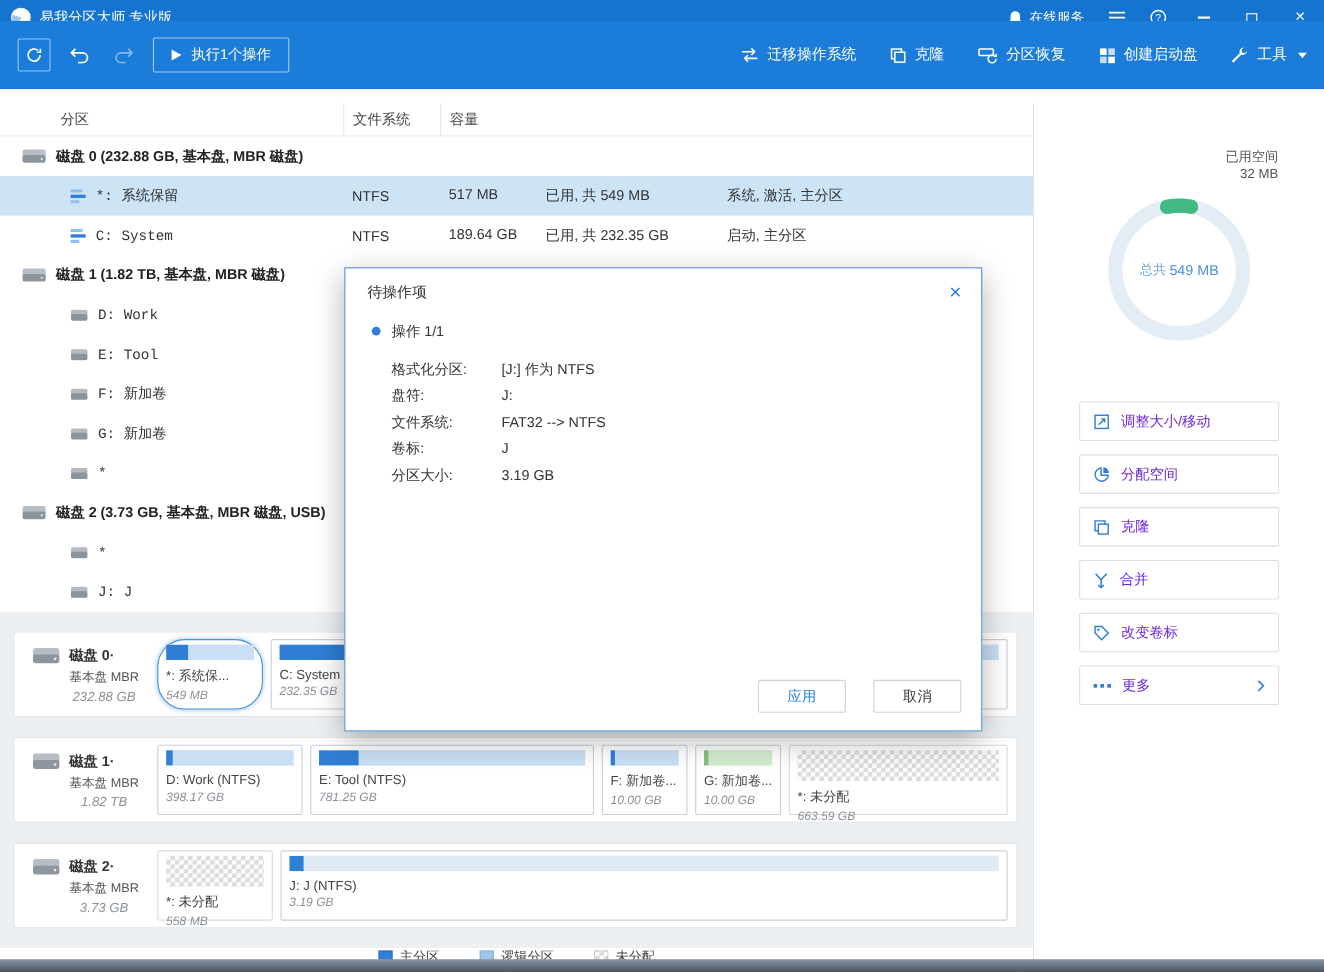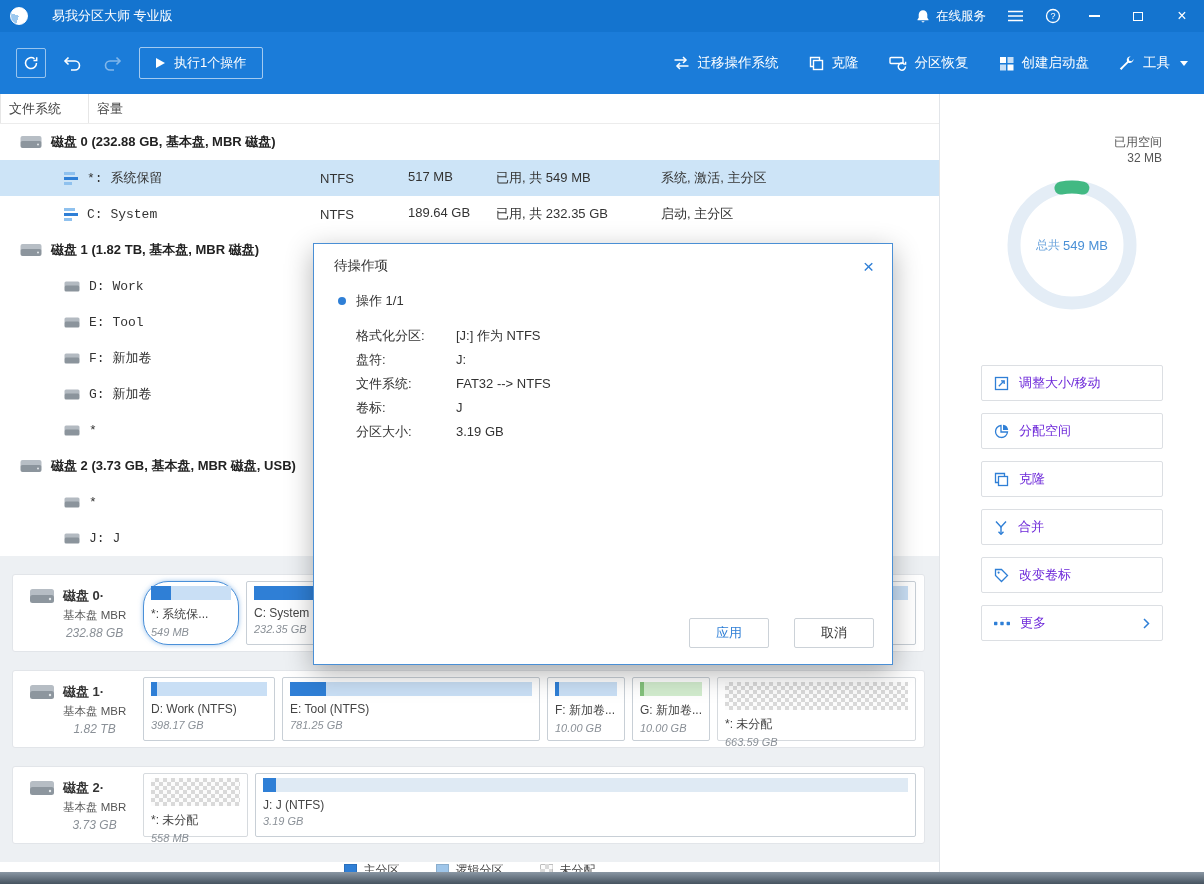--- a/index.html
+++ b/index.html
@@ -2,31 +2,31 @@
 <html><head>
 <meta charset="utf-8">
 <style>
   * { margin:0; padding:0; box-sizing:border-box; }
   body { font-family:"Liberation Sans","DejaVu Sans",sans-serif; background:#dde1e6; }
   .window { width:1204px; height:884px; position:relative; background:#fff; overflow:hidden; }
 
   
   .titlebar { position:absolute; top:0; left:0; right:0; height:32px; background:#1474cf;
               display:flex; align-items:center; justify-content:space-between; color:#fff; padding-left:10px; }
-  .tb-left { display:flex; align-items:center; gap:24px; font-size:13px; }
+  .tb-left { display:flex; align-items:center; gap:8px; font-size:13px; }
   .logo { width:18px; height:18px; border-radius:50%; background:conic-gradient(#ffffff 0 200deg,#9cc8ef 200deg 290deg,#ffffff 290deg 360deg); border:1.5px solid #fff; }
   .tb-right { display:flex; align-items:center; height:100%; }
   .tb-item { display:flex; align-items:center; gap:6px; padding:0 11px; height:100%; font-size:12.5px; cursor:pointer; }
   .win-btn { width:44px; justify-content:center; }
   .min-glyph { width:11px; height:2px; background:#fff; display:inline-block; }
   .max-glyph { width:10px; height:9px; border:1.5px solid #fff; display:inline-block; }
   .close-glyph { font-size:16px; line-height:1; }
 
   
-  .toolbar { position:absolute; top:32px; left:0; right:0; height:62px; background:#1b7cd9;
+  .toolbar { position:absolute; top:19px; left:0; right:0; height:62px; background:#1b7cd9;
              display:flex; align-items:center; justify-content:space-between; padding:0 16px; }
   .tool-left { display:flex; align-items:center; gap:13px; }
   .iconbox { width:30px; height:30px; border:1px solid rgba(255,255,255,.55); border-radius:2px;
              display:flex; align-items:center; justify-content:center; cursor:pointer; }
   .arrow-btn { padding:4px; cursor:pointer; display:flex; }
   .dim { opacity:.45; }
   .exec-btn { display:flex; align-items:center; gap:9px; border:1px solid rgba(255,255,255,.6); border-radius:2px;
               height:32px; padding:0 16px; color:#fff; font-size:13px; cursor:pointer; }
   .play-tri { width:0; height:0; border-left:9px solid #fff; border-top:5.5px solid transparent; border-bottom:5.5px solid transparent; }
   .tool-right { display:flex; align-items:center; gap:30px; color:#fff; font-size:13.5px; }
@@ -256,20 +256,21 @@
         <span class="chev-down"></span>
       </div>
     </div>
   </div>
 
   <div class="content">
     <div class="main">
 
       <div class="ptable">
         <div class="thead">
+          <div class="th th1">分区</div>
           <div class="th th2">文件系统</div>
           <div class="th th3">容量</div>
         </div>
 
         <div class="trow disk">
           <div class="c1">
               <span>
                 <svg width="22" height="14" viewBox="0 0 22 14">
                   <rect x="0.5" y="1" width="21" height="8" rx="2" fill="#b7bec5"></rect>
                   <rect x="0.5" y="6" width="21" height="7" rx="2" fill="#8c959d"></rect>

